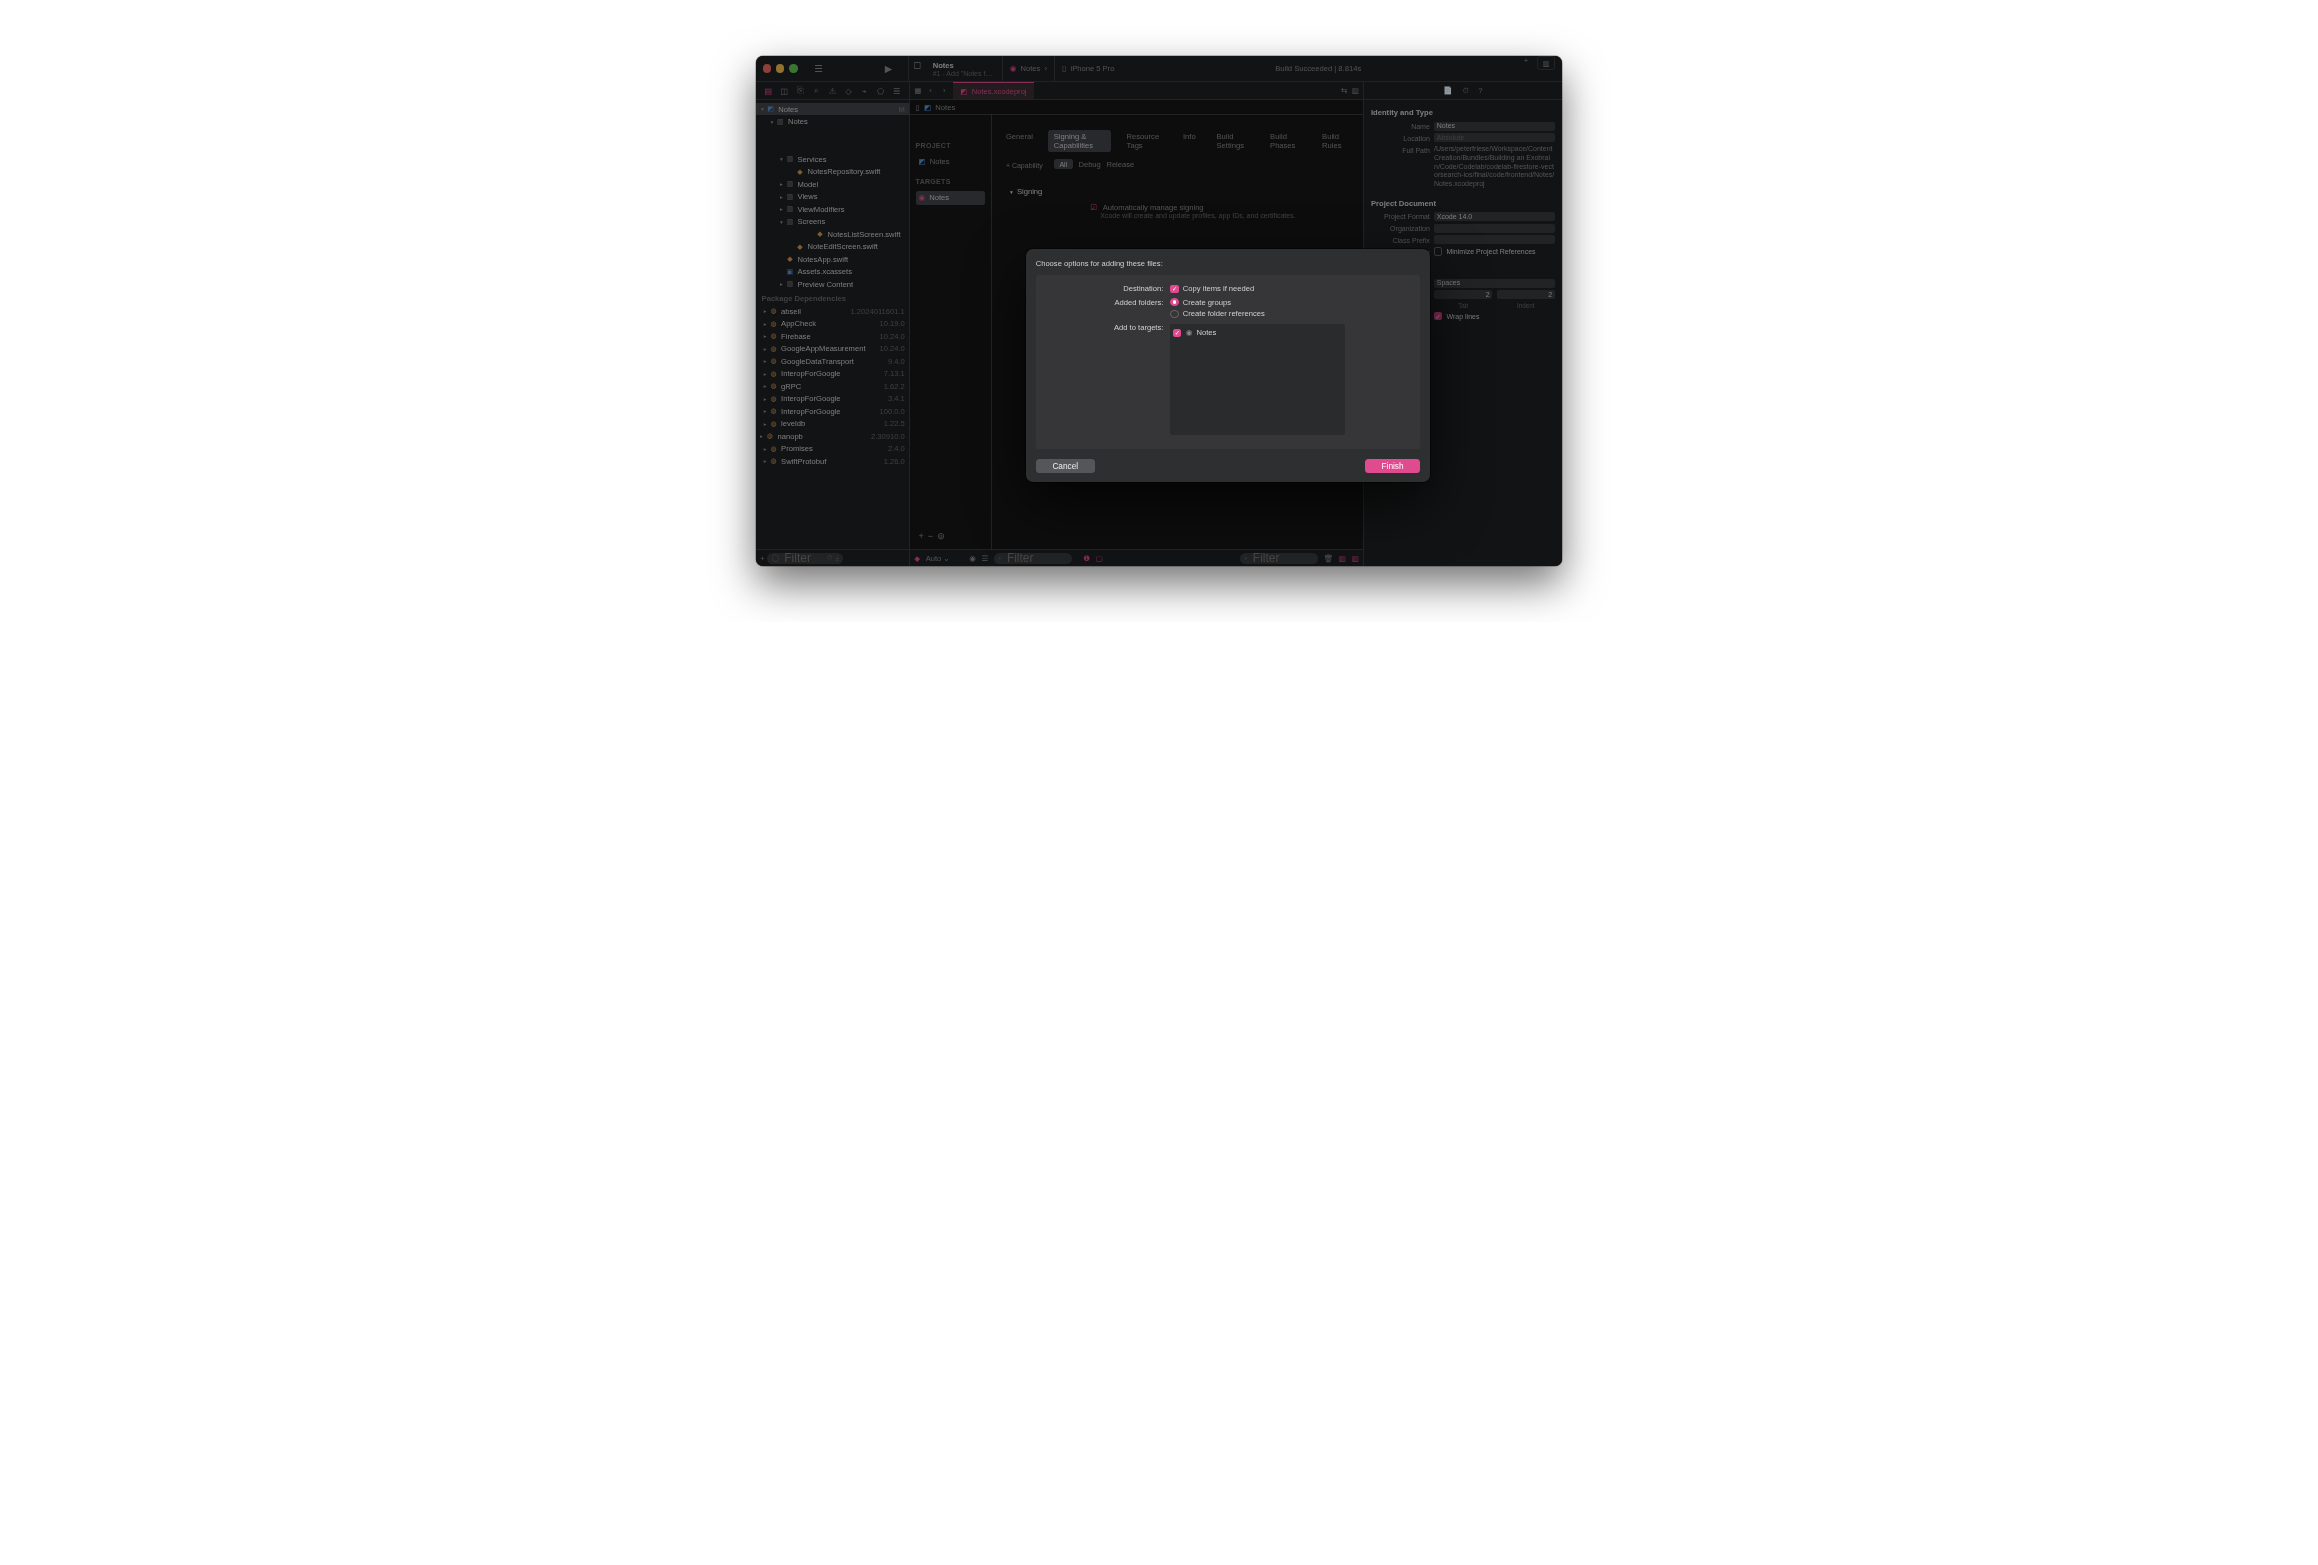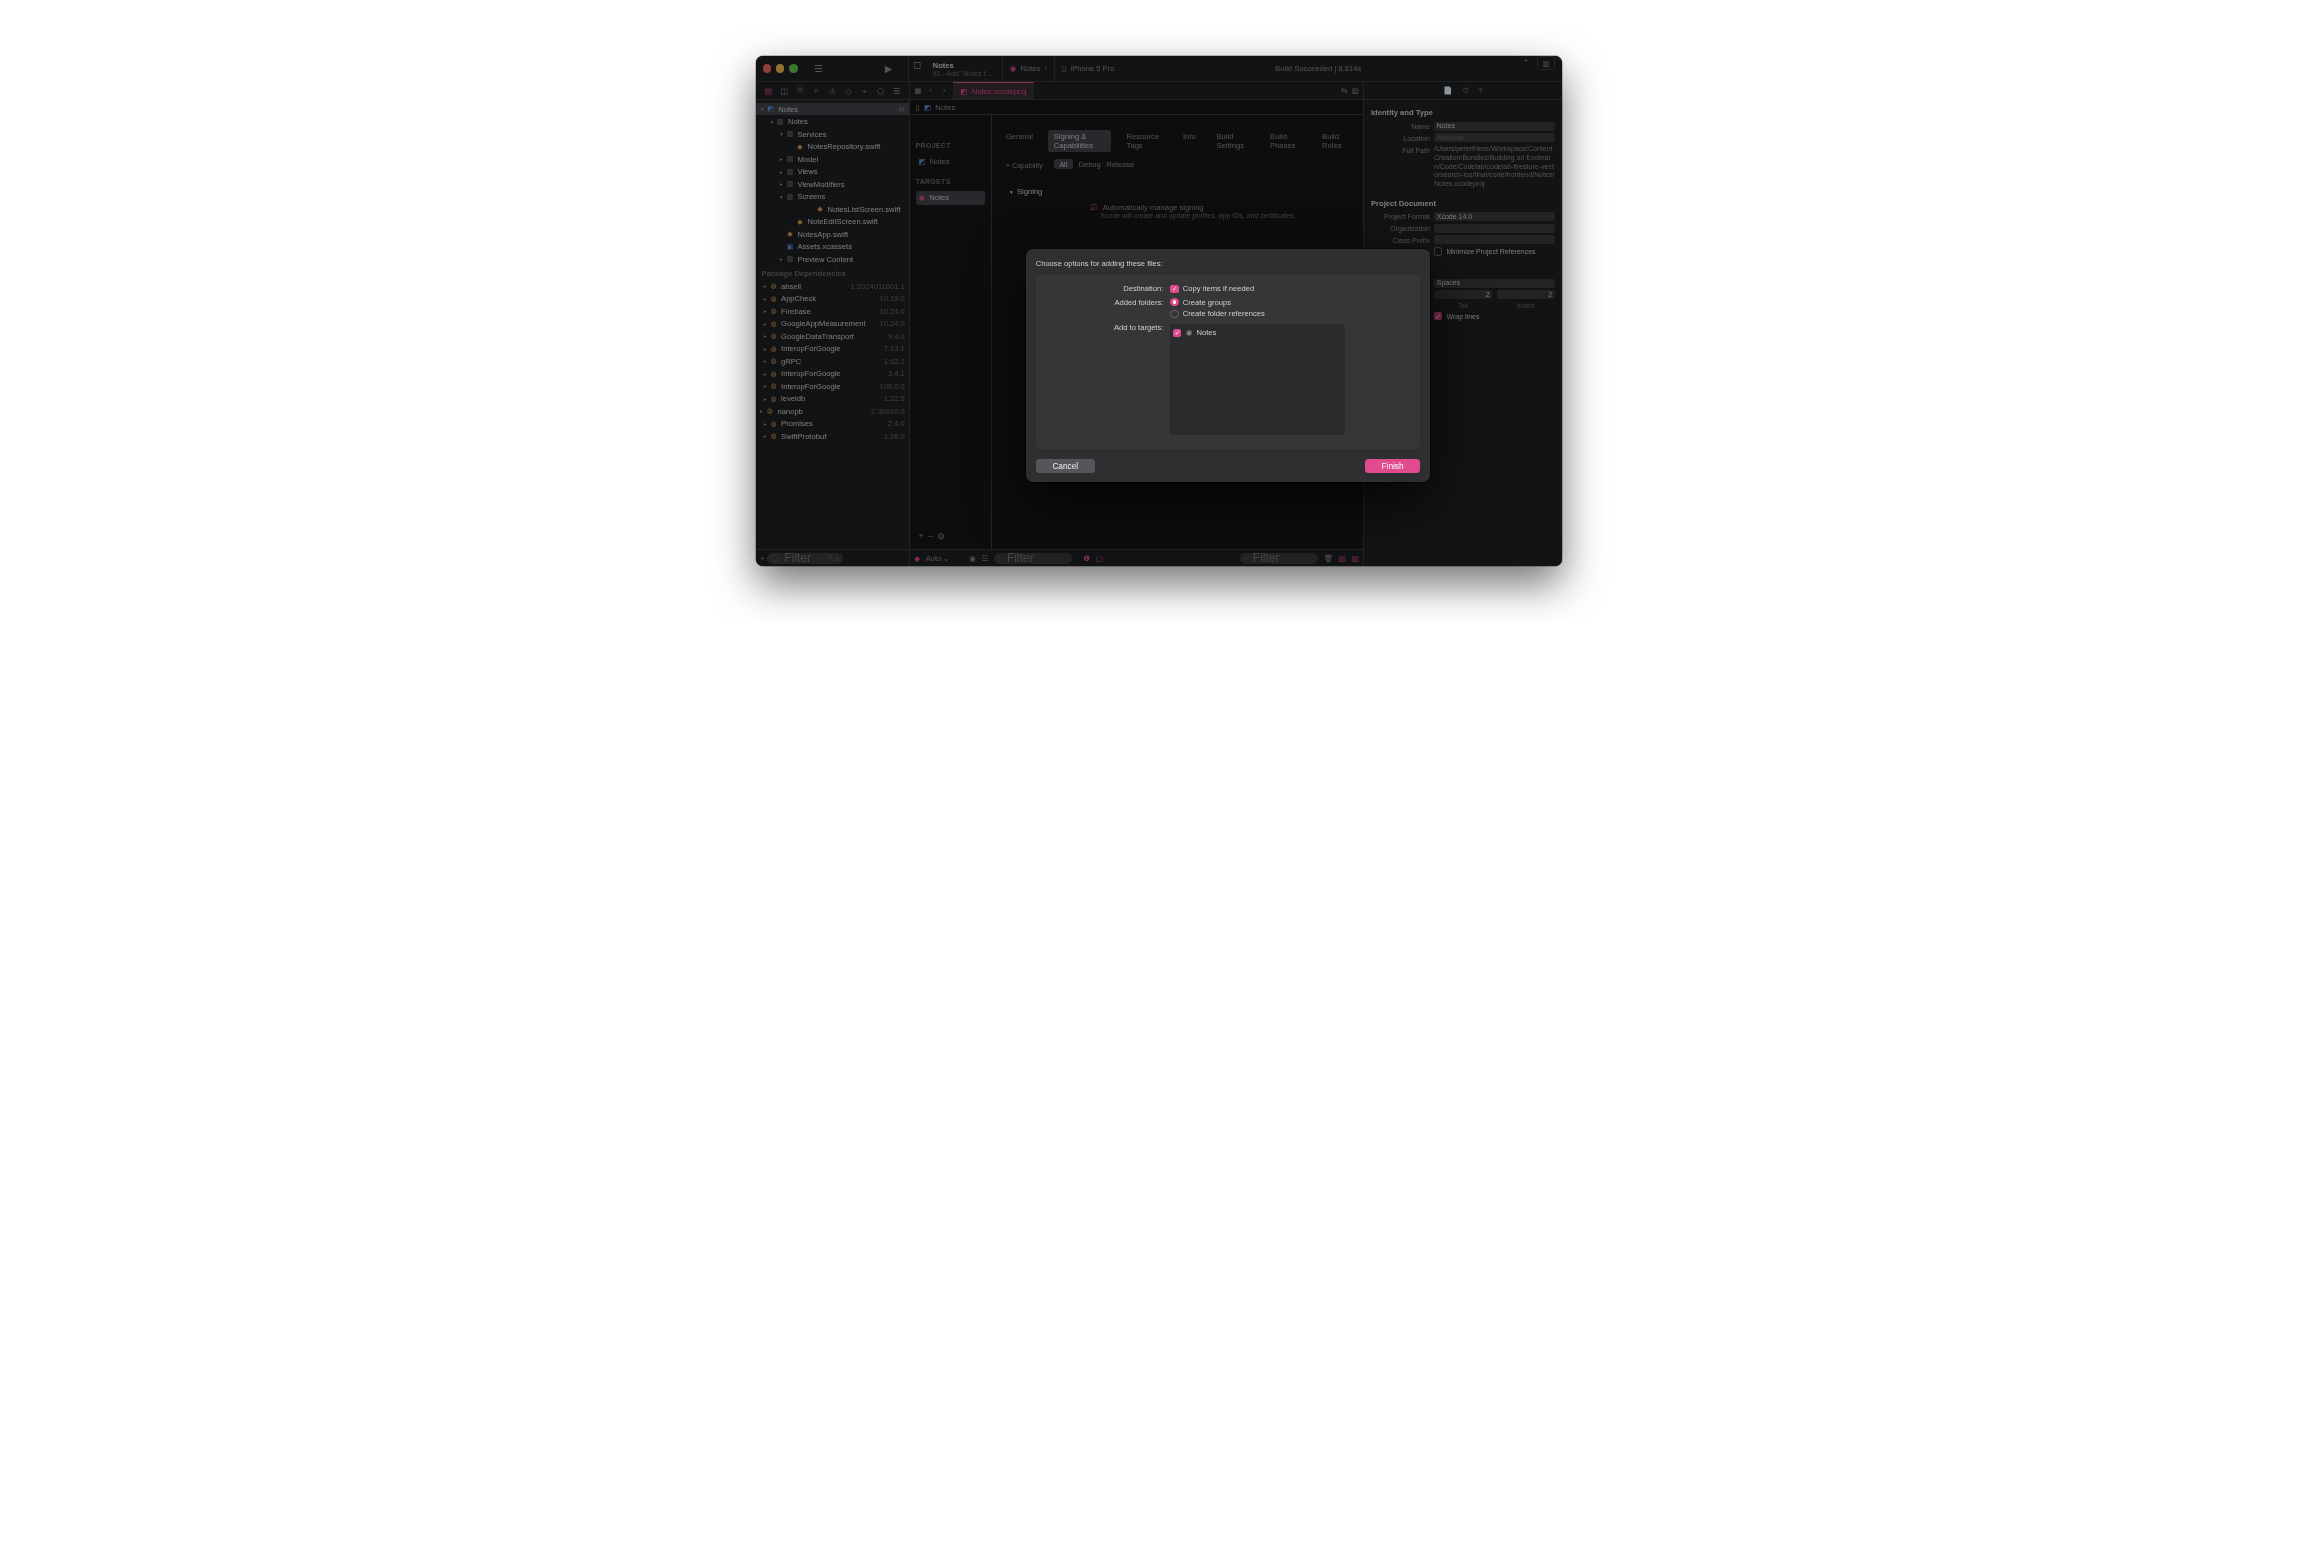--- a/index.html
+++ b/index.html
@@ -417,21 +417,21 @@
           <span class="ficon proj">◩</span>
           <span class="label">Notes</span>
           <span class="badge-m">M</span>
         </div>
         <div id="tree-host">
             <div class="tree-row" style="padding-left: 12.5px;">
               <span class="disc">▾</span>
               <span class="ficon folder">▥</span>
               <span class="label">Notes</span>
             </div>
-            <div class="tree-row" style="padding-left: 22px;">
+            <div class="tree-row" style="padding-left: 22px; margin-top: 25px;">
               <span class="disc">▾</span>
               <span class="ficon folder">▥</span>
               <span class="label">Services</span>
             </div>
             <div class="tree-row" style="padding-left: 32px;">
               <span class="disc"></span>
               <span class="ficon swift">◆</span>
               <span class="label">NotesRepository.swift</span>
             </div>
             <div class="tree-row" style="padding-left: 22px;">

